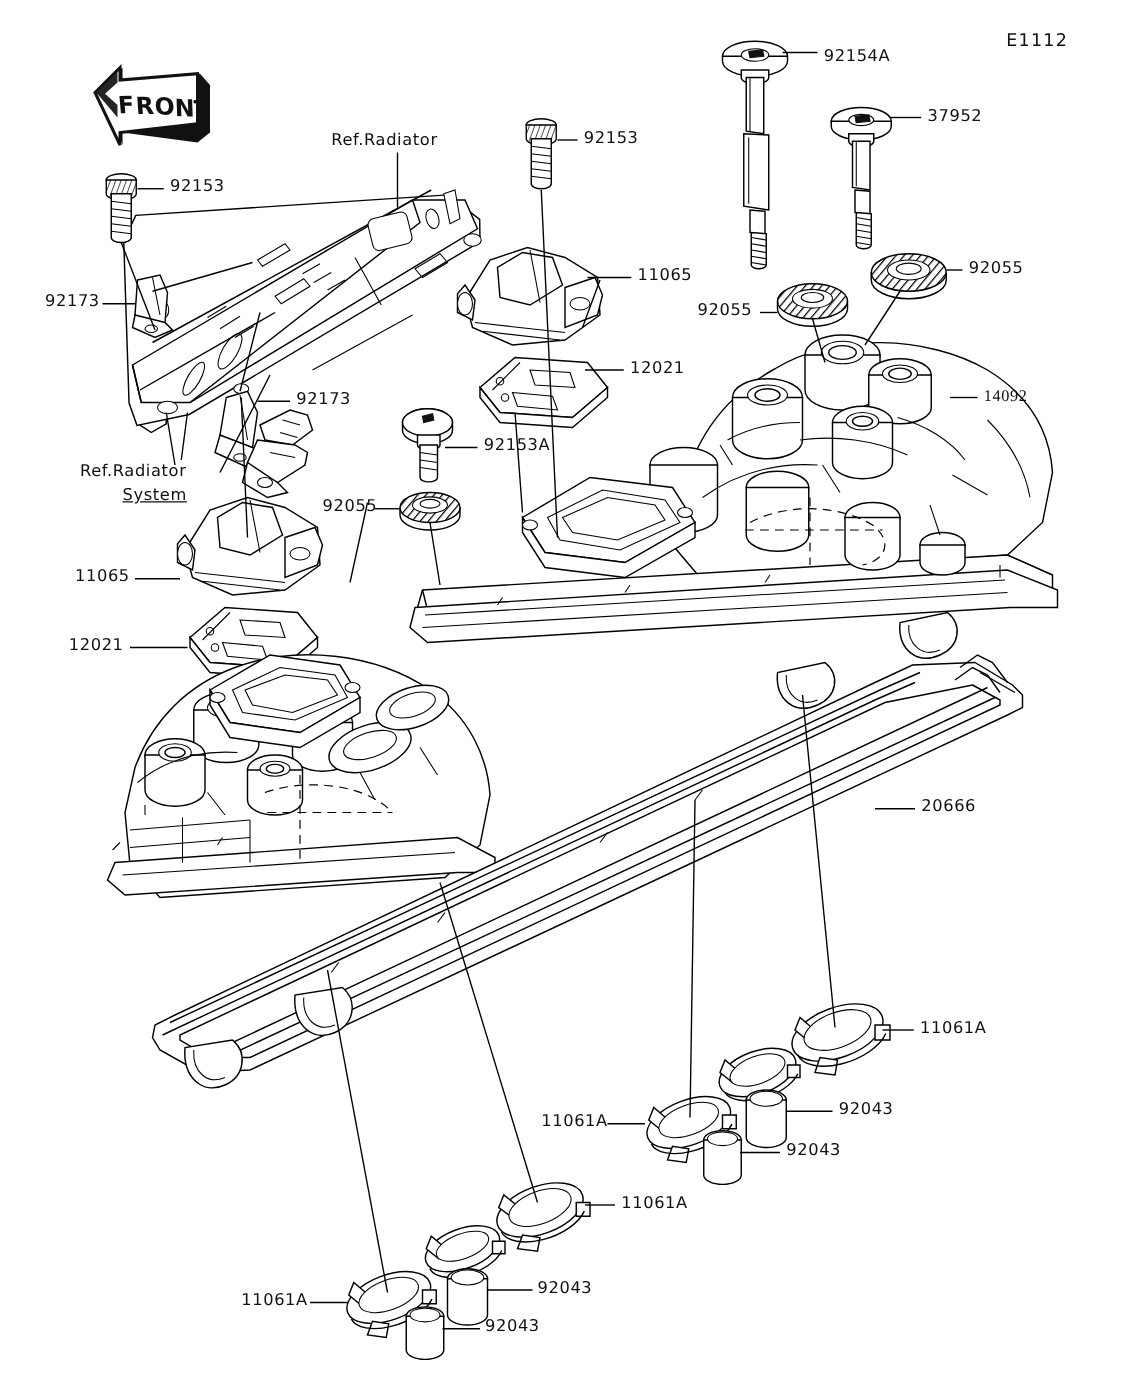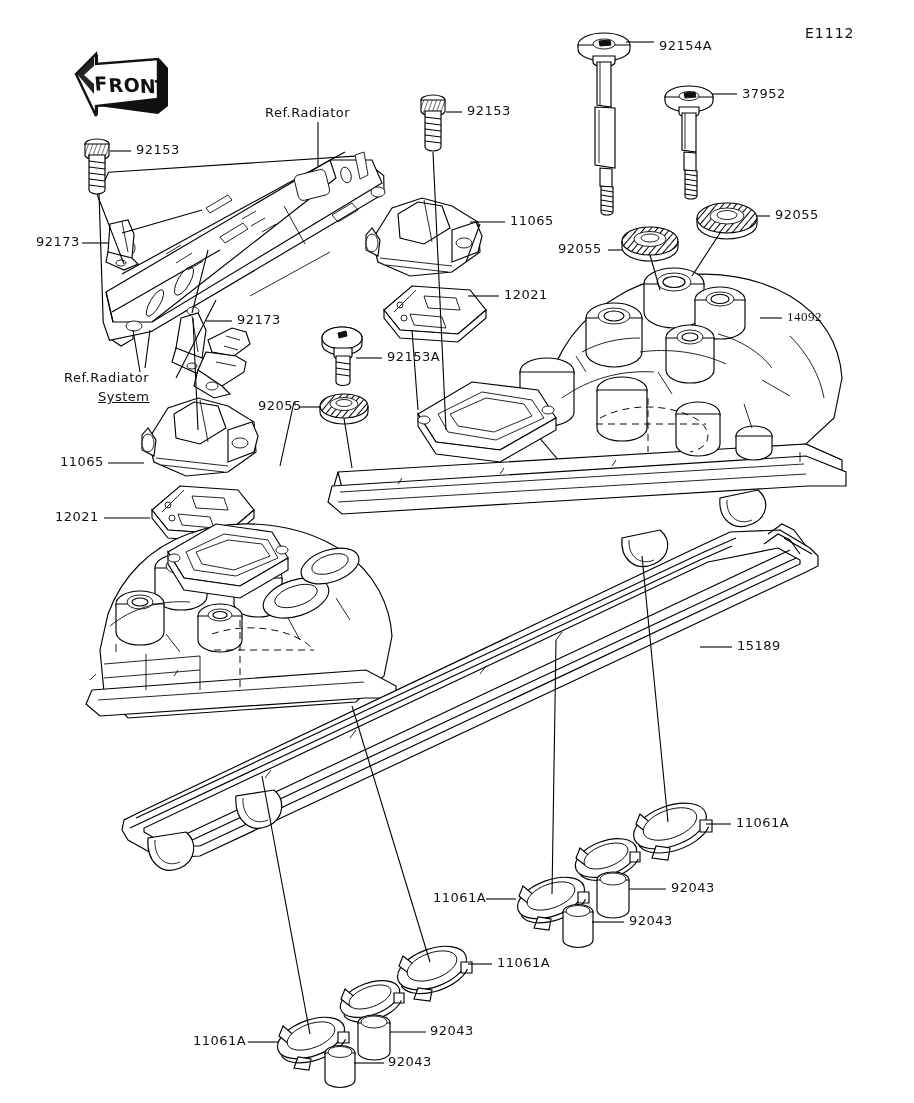--- a/index.html
+++ b/index.html
@@ -574,21 +574,21 @@
   <div class="lbl" style="left:237px;top:312px;">92173</div>
   <div class="lbl" style="left:510px;top:213px;">11065</div>
   <div class="lbl" style="left:504px;top:287px;">12021</div>
   <div class="lbl" style="left:387px;top:349px;text-align:center;">92153A</div>
   <div class="lbl" style="left:258px;top:398px;">92055</div>
   <div class="lbl" style="left:558px;top:241px;">92055</div>
   <div class="lbl" style="left:775px;top:207px;">92055</div>
   <div class="lbl" style="left:787px;top:309px;font-family:Liberation Serif, serif;">14092</div>
   <div class="lbl" style="left:60px;top:454px;">11065</div>
   <div class="lbl" style="left:55px;top:509px;">12021</div>
-  <div class="lbl" style="left:737px;top:638px;">15189</div>
+  <div class="lbl" style="left:737px;top:638px;">20666</div>
   <div class="lbl" style="left:736px;top:815px;">11061A</div>
   <div class="lbl" style="left:433px;top:890px;">11061A</div>
   <div class="lbl" style="left:497px;top:955px;">11061A</div>
   <div class="lbl" style="left:193px;top:1033px;">11061A</div>
   <div class="lbl" style="left:671px;top:880px;">92043</div>
   <div class="lbl" style="left:629px;top:913px;">92043</div>
   <div class="lbl" style="left:430px;top:1023px;">92043</div>
   <div class="lbl" style="left:388px;top:1054px;">92043</div>
 
 </div>

